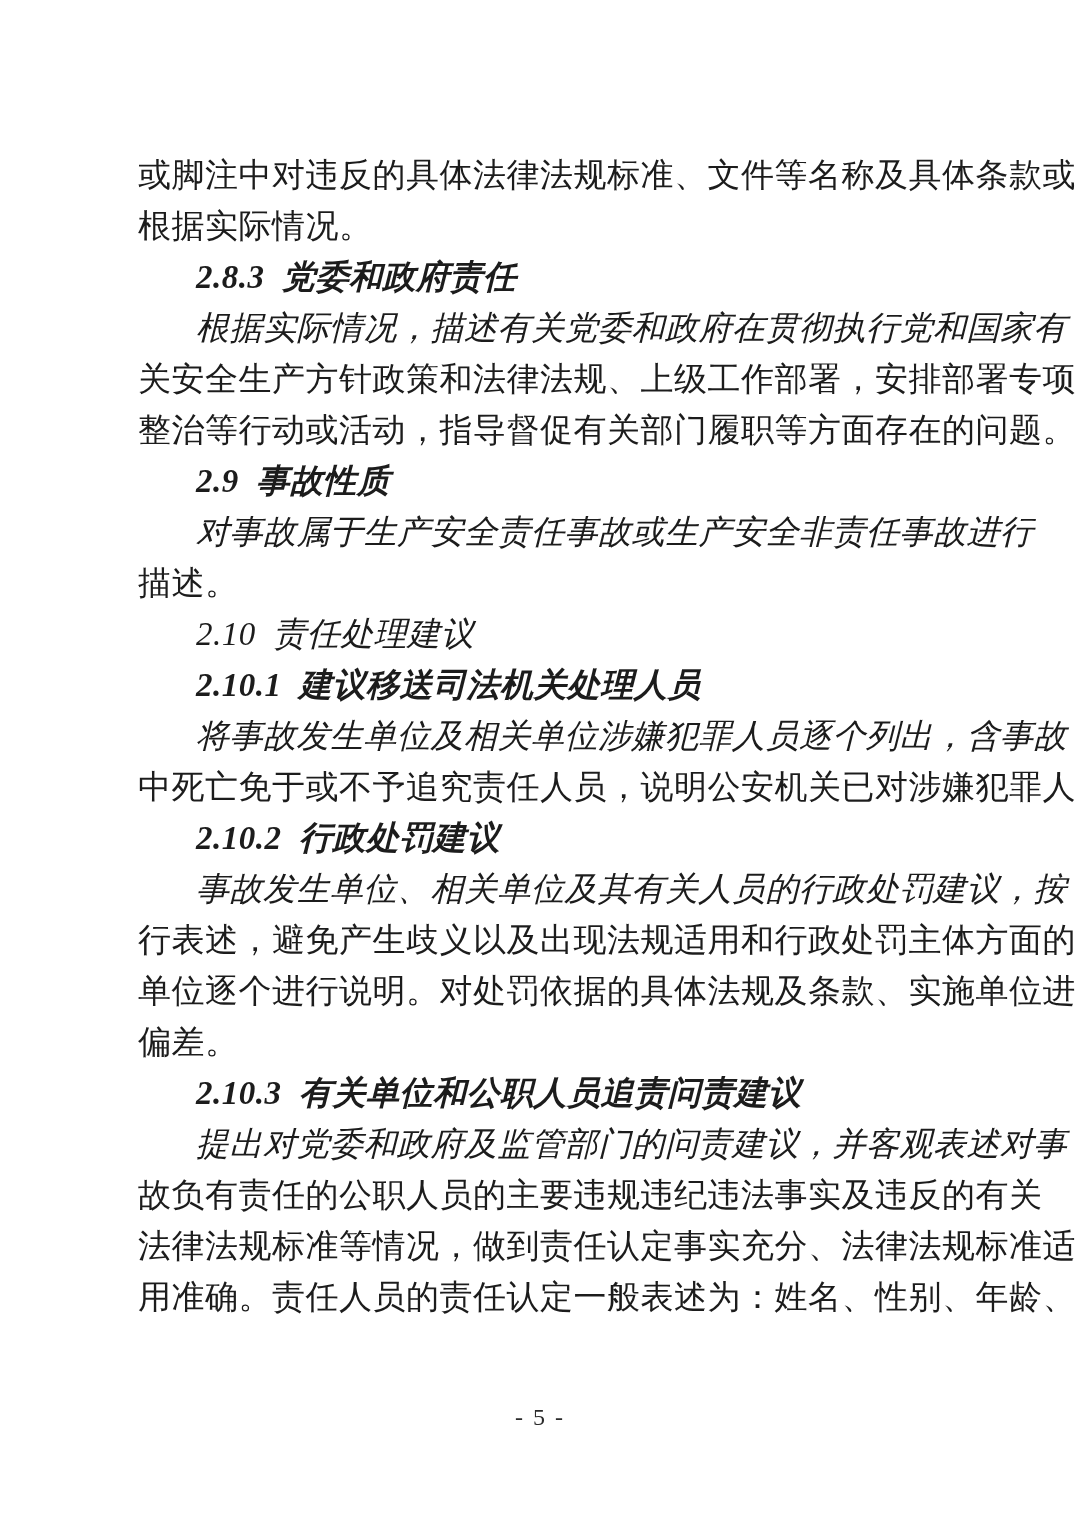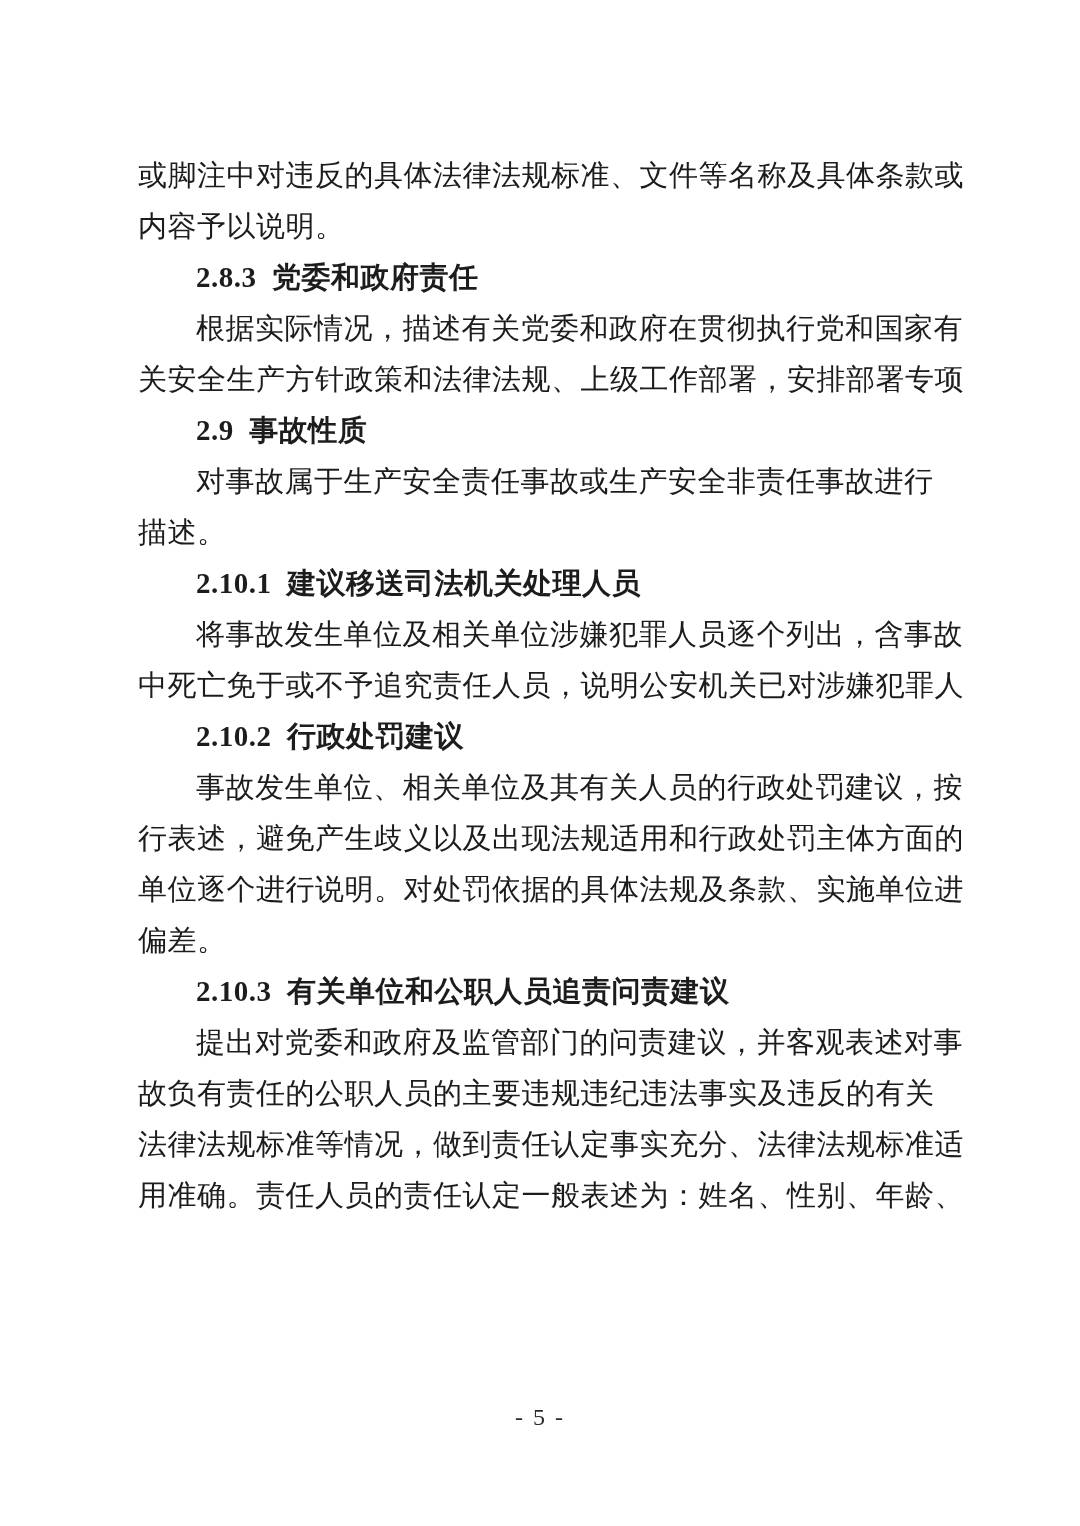--- a/index.html
+++ b/index.html
@@ -16,57 +16,60 @@
     font-family: "Liberation Serif", "DejaVu Serif", serif;
     color: #1c1c1c;
   }
   .content {
     position: absolute;
     left: 138px;
     top: 150px;
     right: 0;
   }
   .line {
-    font-size: 29px;
+    font-size: 33px;
     line-height: 51px;
     height: 51px;
     white-space: pre;
     letter-spacing: 0.5px;
   }
   .line.h {
     font-weight: 700;
   }
   .line.ind {
     padding-left: 58px;
+    font-style: italic;
   }
   .footer {
     position: absolute;
     top: 1402px;
     left: 0;
     width: 100%;
     text-align: center;
     font-size: 24px;
     line-height: 30px;
     letter-spacing: 2px;
     color: #2a2a2a;
   }
 </style>
 </head>
 <body>
 
 <div class="page">
   <div class="content">
     <div class="line">或脚注中对违反的具体法律法规标准、文件等名称及具体条款或</div>
-    <div class="line">内容予以说明。</div>
+    <div class="line">根据实际情况。</div>
     <div class="line h ind">2.8.3  党委和政府责任</div>
     <div class="line ind">根据实际情况，描述有关党委和政府在贯彻执行党和国家有</div>
     <div class="line">关安全生产方针政策和法律法规、上级工作部署，安排部署专项</div>
+    <div class="line">整治等行动或活动，指导督促有关部门履职等方面存在的问题。</div>
     <div class="line h ind">2.9  事故性质</div>
     <div class="line ind">对事故属于生产安全责任事故或生产安全非责任事故进行</div>
     <div class="line">描述。</div>
+    <div class="line ind">2.10  责任处理建议</div>
     <div class="line h ind">2.10.1  建议移送司法机关处理人员</div>
     <div class="line ind">将事故发生单位及相关单位涉嫌犯罪人员逐个列出，含事故</div>
     <div class="line">中死亡免于或不予追究责任人员，说明公安机关已对涉嫌犯罪人</div>
     <div class="line h ind">2.10.2  行政处罚建议</div>
     <div class="line ind">事故发生单位、相关单位及其有关人员的行政处罚建议，按</div>
     <div class="line">行表述，避免产生歧义以及出现法规适用和行政处罚主体方面的</div>
     <div class="line">单位逐个进行说明。对处罚依据的具体法规及条款、实施单位进</div>
     <div class="line">偏差。</div>
     <div class="line h ind">2.10.3  有关单位和公职人员追责问责建议</div>
     <div class="line ind">提出对党委和政府及监管部门的问责建议，并客观表述对事</div>

